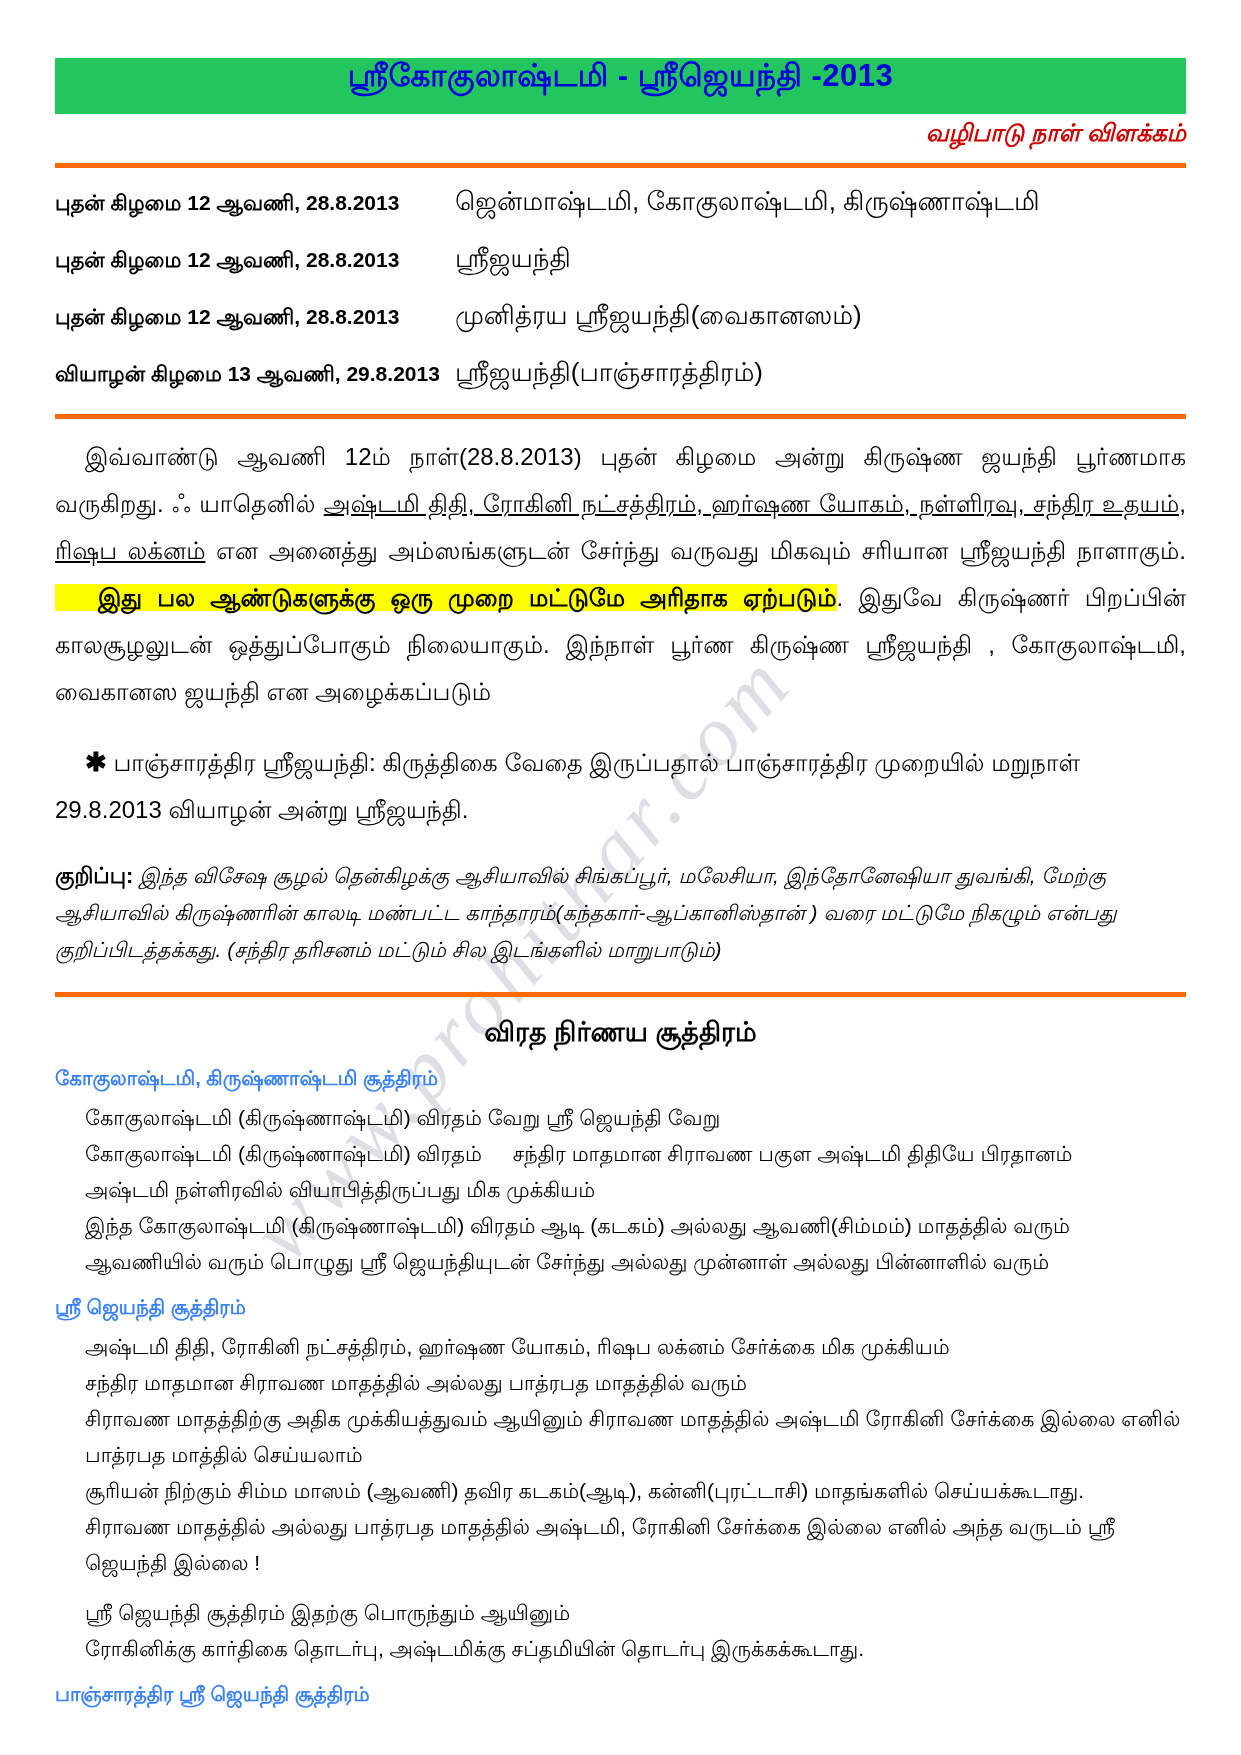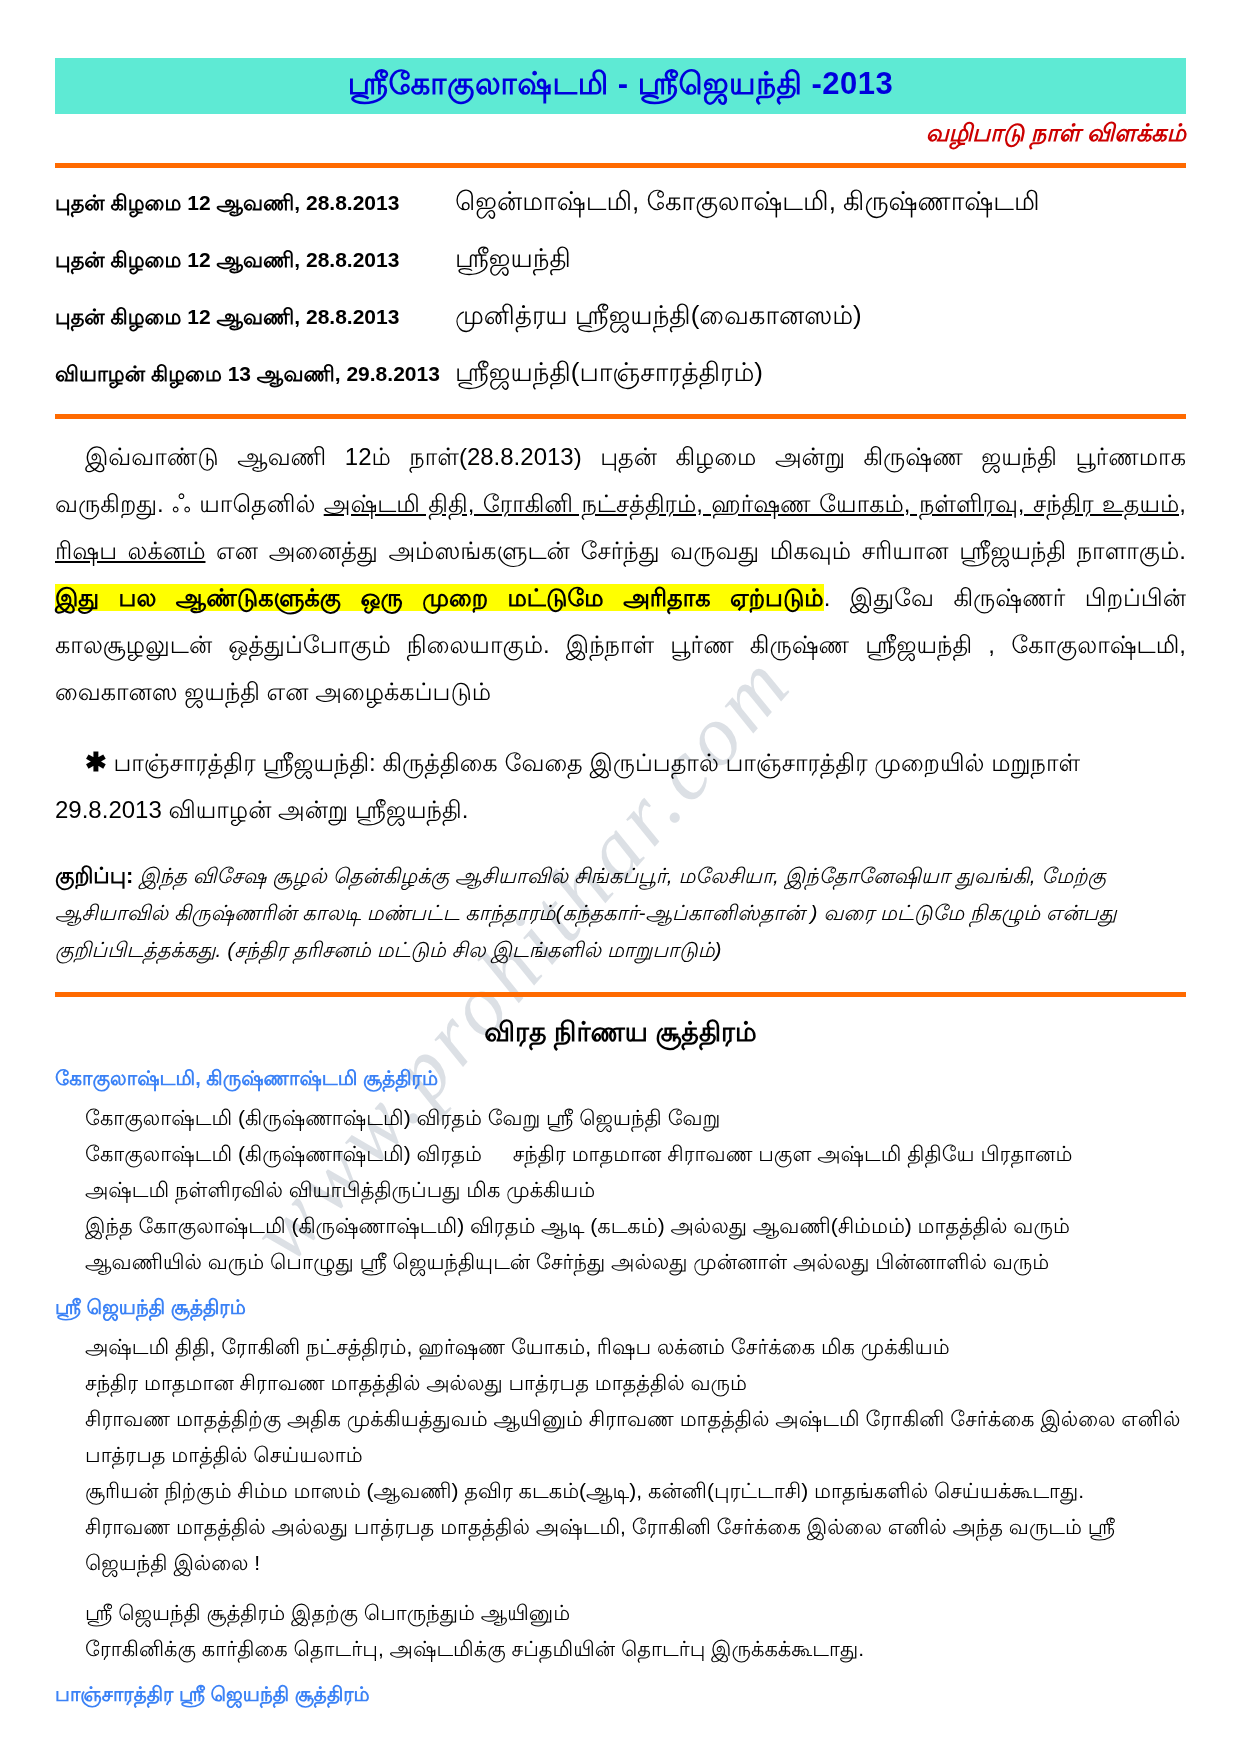--- a/index.html
+++ b/index.html
@@ -4,22 +4,22 @@
 <style>
   html,body { margin:0; padding:0; }
   body {
     width:1241px; height:1755px; background:#ffffff; color:#000;
     font-family:"Liberation Sans", sans-serif;
     position:relative; overflow:hidden;
   }
   .content { padding:0 55px; position:relative; z-index:1; }
 
   .header-band {
-    margin-top:58px; background:#5eead4; height:56px;
-    display:flex; align-items:center; justify-content:center;
+    margin-top:58px; background:#22c55e; height:56px;
+    display:flex; align-items:flex-start; justify-content:center;
   }
   .page-title { color:#0000dd; font-size:31px; font-weight:bold; letter-spacing:0.5px; }
   .subtitle {
     text-align:right; color:#cc0000; font-size:24px;
     font-weight:bold; font-style:italic; margin-top:5px;
   }
   .orange-rule { height:5px; background:#ff6a00; border:none; margin:0; }
   .rule-1 { margin-top:13px; }
   .rule-2 { margin-top:6px; }
   .rule-3 { margin-top:24px; }
@@ -27,21 +27,21 @@
   .schedule { margin-top:18px; }
   .schedule-row { display:flex; margin-bottom:23px; align-items:baseline; }
   .schedule-date { flex:0 0 400px; font-weight:bold; font-size:21px; }
   .schedule-event { font-size:26px; }
 
   .intro {
     font-size:24px; line-height:47px; text-align:justify;
     text-indent:30px; margin:14px 0 0 0;
   }
   .underline { text-decoration:underline; }
-  .highlight { background:#ffff00; font-weight:bold; }
+  .highlight { background:#ffff00; font-weight:bold;padding-left:43px; }
 
   .panchara { font-size:24px; line-height:47px; text-indent:30px; }
   .star { font-size:26px; font-weight:bold; }
 
   .note { font-size:21px; line-height:37px; margin-top:24px; font-style:italic; }
   .note-label { font-style:normal; font-weight:bold; font-size:22px; }
 
   .rules-title { text-align:center; font-weight:bold; font-size:27px; margin-top:20px; }
   .rule-section { margin-bottom:14px; }
   .rule-section-heading { color:#3b82f6; font-weight:bold; font-size:20px; margin:16px 0 8px 0; }

